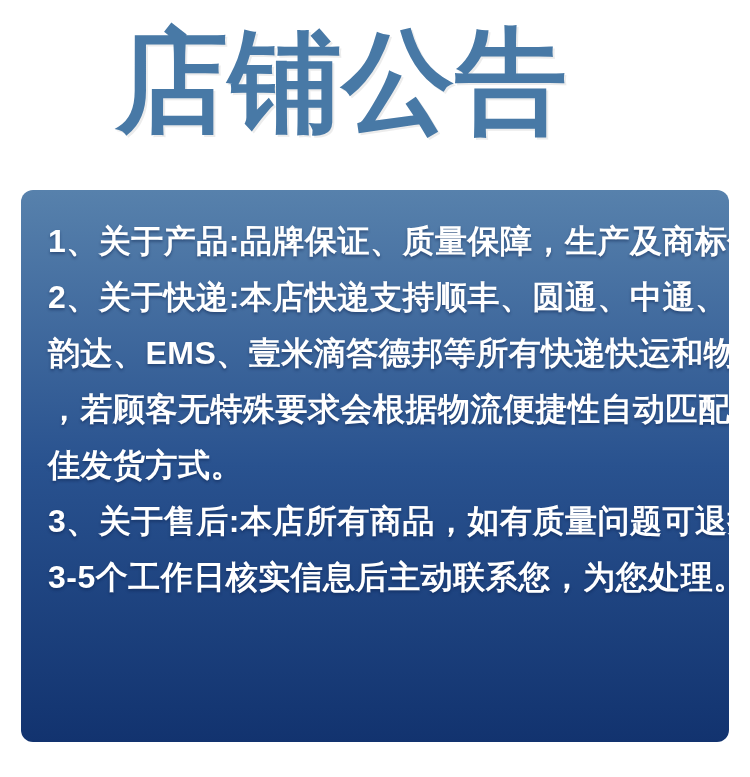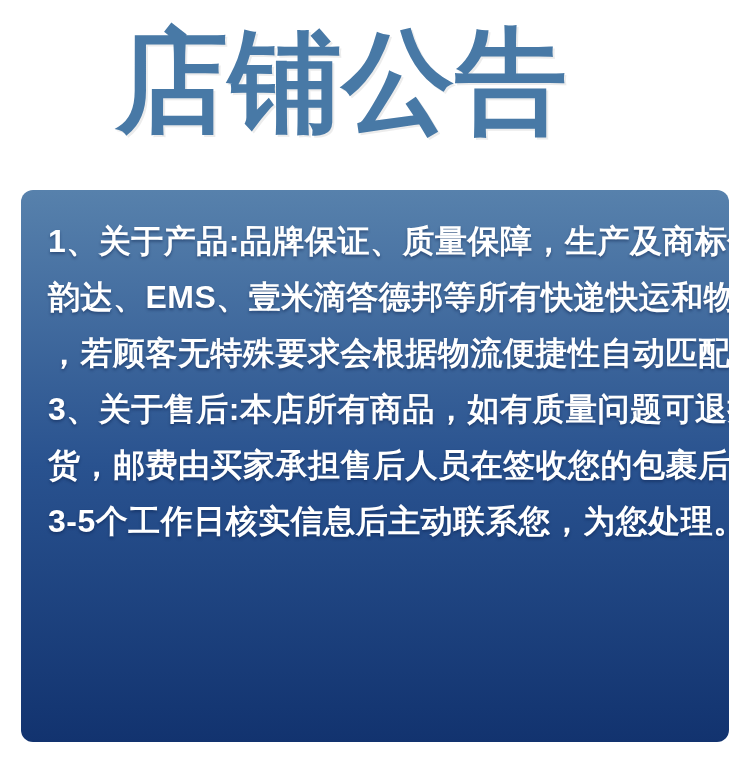--- a/index.html
+++ b/index.html
@@ -45,19 +45,20 @@
   }
 </style>
 </head>
 <body>
 
 <div class="page">
   <h1 class="title">店铺公告</h1>
 
   <div class="panel">
     <p class="line">1、关于产品:品牌保证、质量保障，生产及商标信</p>
+    <p class="line">2、关于快递:本店快递支持顺丰、圆通、中通、</p>
     <p class="line">韵达、EMS、壹米滴答德邦等所有快递快运和物流</p>
     <p class="line">，若顾客无特殊要求会根据物流便捷性自动匹配最</p>
+    <p class="line">佳发货方式。</p>
     <p class="line">3、关于售后:本店所有商品，如有质量问题可退换</p>
-    <p class="line">货，邮费由买家承担售后人员在签收您的包裹后</p>
     <p class="line">3-5个工作日核实信息后主动联系您，为您处理。</p>
   </div>
 </div>
 
 </body></html>

